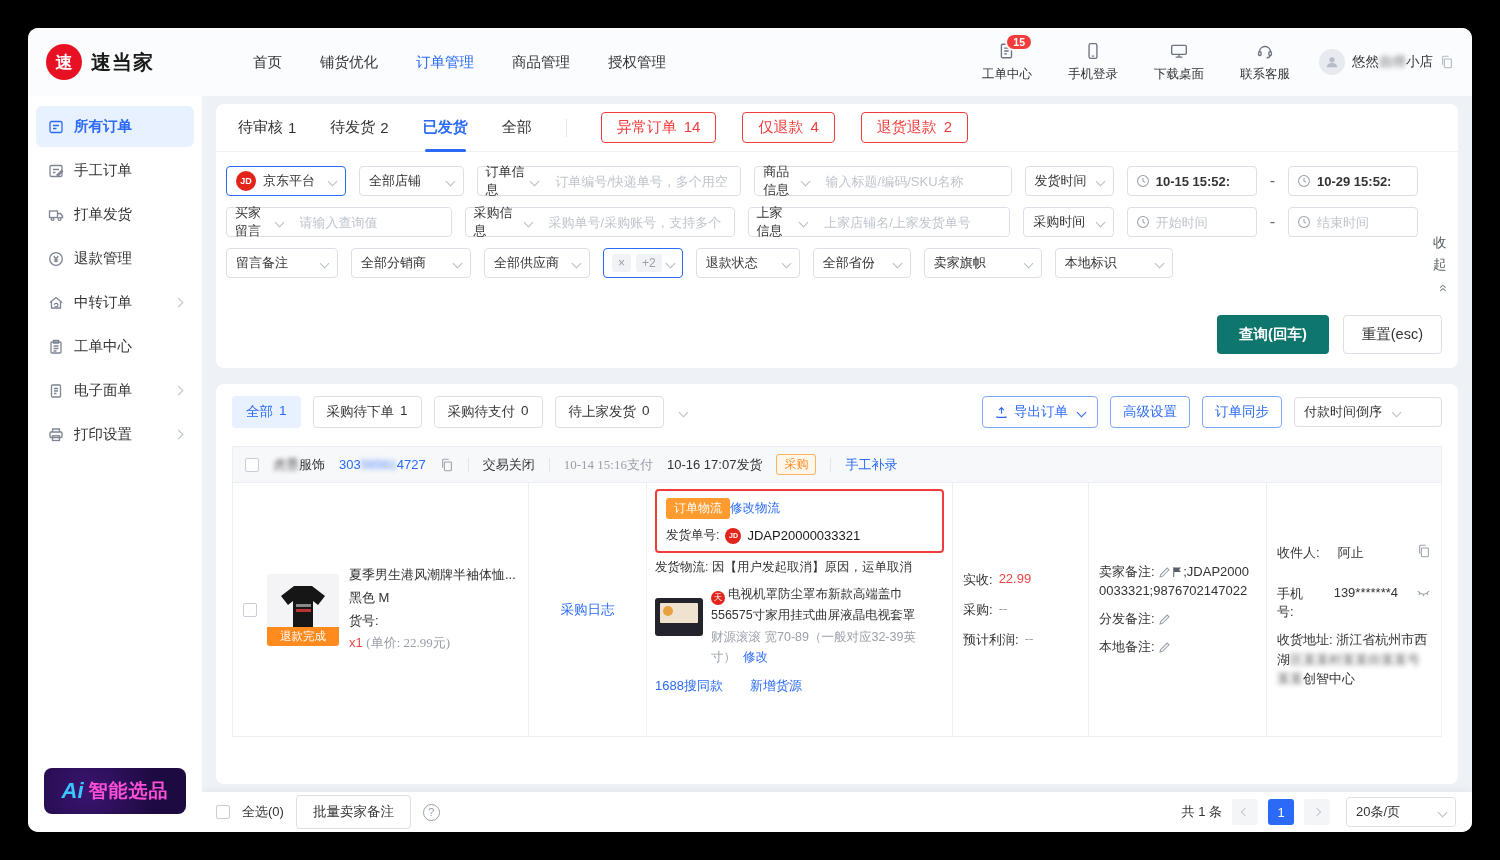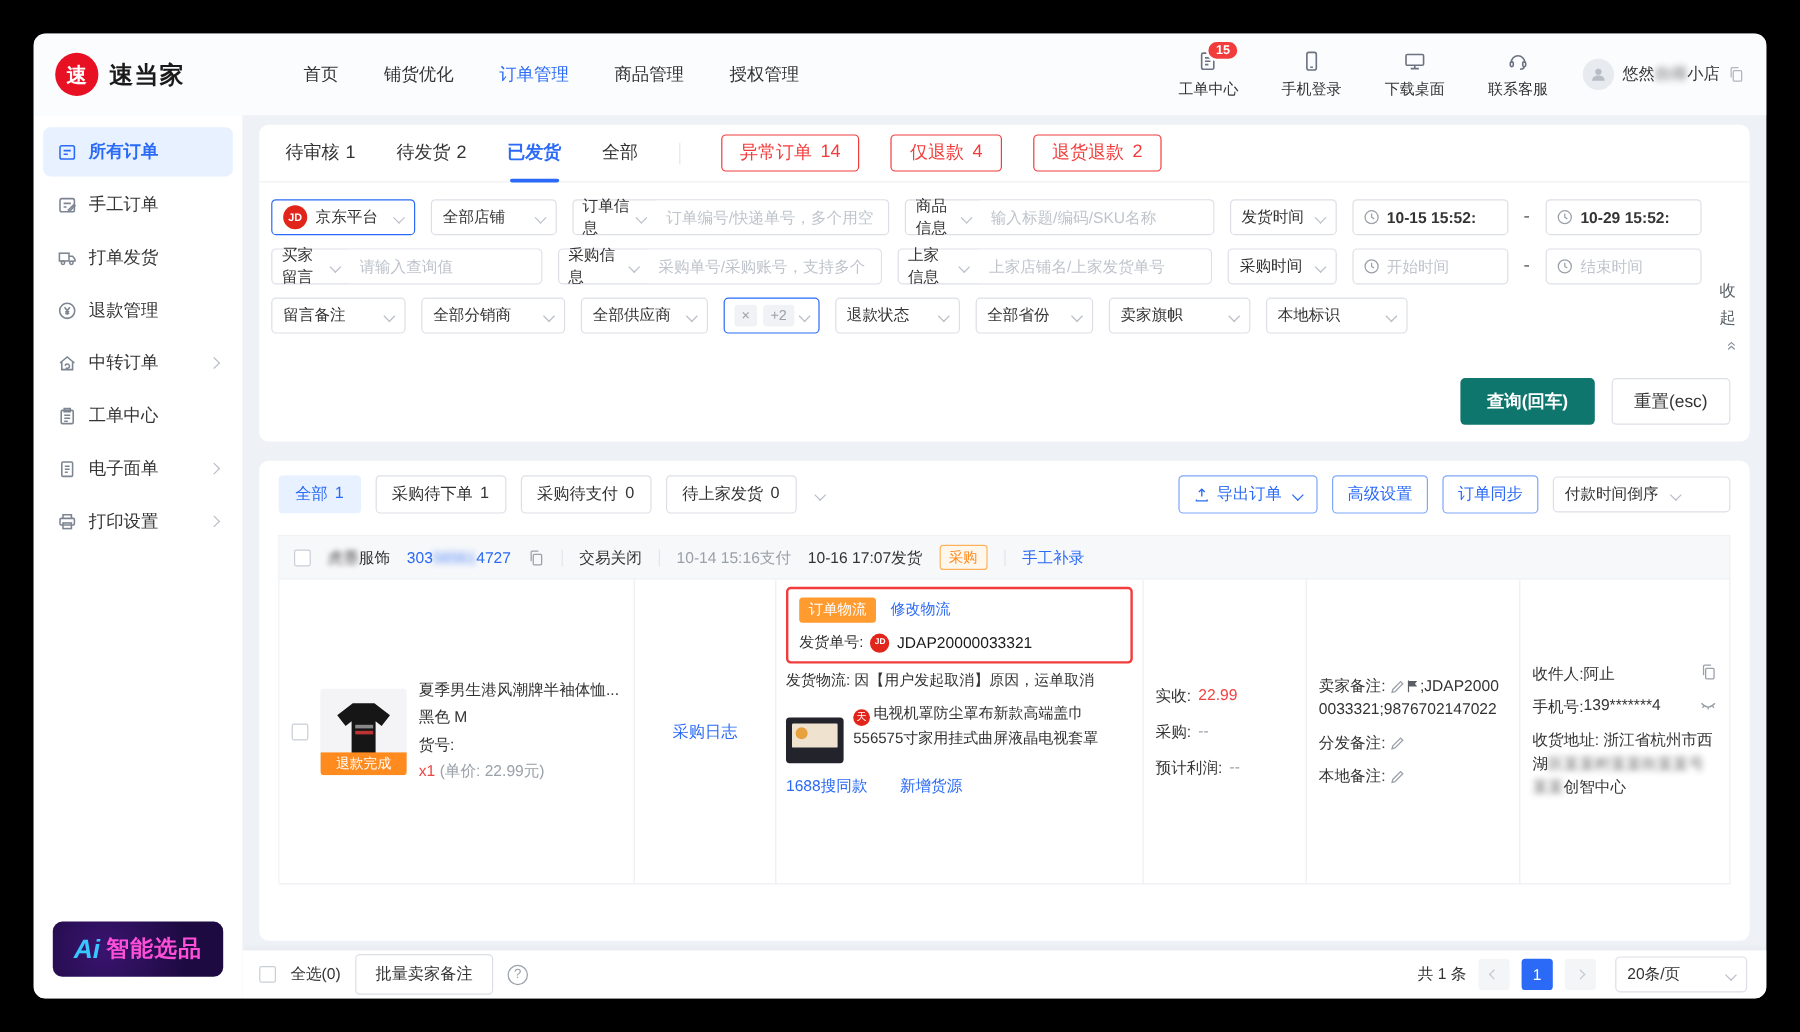--- a/index.html
+++ b/index.html
@@ -75,21 +75,21 @@
   .subtab { border:1px solid #dcdfe6; border-radius:4px; font-size:13.5px; color:#333; padding:6px 13px; display:flex; gap:6px; cursor:pointer; background:#fff; }
   .subtab.active { border-color:transparent; background:#e8f1ff; color:#2a6af6; }
   .subbar .chev { margin-left:4px; }
   .rightbtns { margin-left:auto; display:flex; gap:12px; align-items:center; }
   .obtn { border:1px solid #7fa6f9; color:#2a6af6; background:#fff; border-radius:4px; font-size:13.5px; padding:6px 12px; display:flex; align-items:center; gap:6px; cursor:pointer; font-family:inherit; }
   .sort-sel { width:148px; }
   .table { margin:6px 16px 0; border:1px solid #ebeef3; border-bottom:none; }
   .ghead { height:36px; background:#f7f8fa; border-bottom:1px solid #ebeef3; display:flex; align-items:center; padding:0 12px; gap:14px; font-size:13px; color:#333; }
   .cbx { width:14px; height:14px; border:1px solid #c9ced6; border-radius:2px; background:#fff; flex-shrink:0; cursor:pointer; }
   .link { color:#2a6af6; cursor:pointer; }
-  .gray { color:#9aa0a9; }
+  .gray { color:#9aa0a9;font-family:Liberation Serif, serif; }
   .vdiv { width:1px; height:14px; background:#e3e5e9; }
   .tag-ol { border:1px solid #ffb25e; color:#ff8a1e; background:#fff7ec; border-radius:3px; font-size:12px; padding:1px 7px; }
   .grow2 { display:flex; border-bottom:1px solid #ebeef3; min-height:254px; background:#fff; }
   .col { border-right:1px solid #ebeef3; padding:10px; }
   .col:last-child { border-right:none; }
   .c1 { width:296px; display:flex; gap:10px; align-items:center; }
   .c2 { width:118px; display:flex; align-items:center; justify-content:center; }
   .c3 { width:306px; padding:6px 8px; font-size:12.5px; }
   .c4 { width:136px; display:flex; flex-direction:column; justify-content:center; gap:12px; font-size:13px; color:#333; }
   .c5 { width:178px; display:flex; flex-direction:column; justify-content:center; gap:10px; font-size:13px; color:#333; }
@@ -108,21 +108,21 @@
   .timg .scr { position:absolute; left:5px; top:5px; right:5px; height:20px; background:#efe3d0; border-radius:1px; }
   .timg .dog { position:absolute; left:8px; top:8px; width:10px; height:10px; background:#e8a13f; border-radius:50%; }
   .ptitle { color:#333; line-height:1.6; }
   .tm-dot { width:14px; height:14px; border-radius:50%; background:#e1251b; color:#fff; font-size:8.5px; display:inline-flex; align-items:center; justify-content:center; vertical-align:-2px; margin-right:3px; }
   .pspec { color:#9aa0a9; line-height:1.6; margin-top:2px; }
   .plinks { margin-top:10px; display:flex; gap:27px; font-size:13px; }
   .kv { display:flex; gap:6px; }
   .red { color:#ef4444; }
   .remark-val { word-break:break-all; line-height:1.45; }
   .icon-btn { cursor:pointer; display:inline-flex; vertical-align:middle; }
-  .c6 .line { display:flex; align-items:flex-start; gap:0; }
+  .c6 .line { display:flex; align-items:flex-start; gap:18px;margin-top:14px; }
   .c6 .line .push { margin-left:auto; }
   .addr { line-height:1.5; }
 
   
   .footbar { height:40px; background:#fff; margin:8px -14px 0; display:flex; align-items:center; padding:0 16px 0 14px; gap:12px; font-size:13px; color:#333; box-shadow:0 -2px 6px rgba(0,0,0,.04); }
   .batch-btn { border:1px solid #dcdfe6; background:#fff; border-radius:4px; font-size:13.5px; color:#333; padding:7px 16px; cursor:pointer; font-family:inherit; }
   .qmark { width:17px; height:17px; border:1px solid #9aa0a9; border-radius:50%; color:#9aa0a9; font-size:11px; display:flex; align-items:center; justify-content:center; cursor:pointer; }
   .pager { margin-left:auto; display:flex; align-items:center; gap:10px; }
   .pgbtn { width:26px; height:26px; background:#f4f5f7; border-radius:3px; display:flex; align-items:center; justify-content:center; cursor:pointer; }
   .pgbtn .chev { border-color:#c3c8d0; width:6px; height:6px; }
@@ -523,38 +523,39 @@
                 <div><span class="red">x1</span> <span class="gray">(单价: 22.99元)</span></div>
               </div>
             </div>
 
             <div class="col c2">
                 <span class="link" style="font-size:13.5px">采购日志</span>
               </div>
 
             <div class="col c3">
               <div class="redbox">
-                <div style="display:flex;align-items:center;gap:12px">
+                <div style="display:flex;align-items:center;">
                   <span class="tag-fill">订单物流</span>
                   <span class="link">修改物流</span>
                 </div>
                 <div class="wb">
                   <span>发货单号:</span>
                   <span class="jd-dot sm">JD</span>
                   <span class="wbno">JDAP20000033321</span>
                 </div>
               </div>
               <div class="lgline">发货物流: 因【用户发起取消】原因，运单取消</div>
               <div class="pur">
                 <div class="timg">
                     <div class="scr"></div>
                     <div class="dog"></div>
                   </div>
                 <div>
                   <div class="ptitle"><span class="tm-dot">天</span><span>电视机罩防尘罩布新款高端盖巾556575寸家用挂式曲屏液晶电视套罩</span></div>
+                  <div class="pspec"><span>财源滚滚 宽70-89（一般对应32-39英寸）</span>&nbsp;&nbsp;<span class="link">修改</span></div>
                 </div>
               </div>
               <div class="plinks">
                 <span class="link">1688搜同款</span>
                 <span class="link">新增货源</span>
               </div>
             </div>
 
             <div class="col c4">
               <div class="kv">

